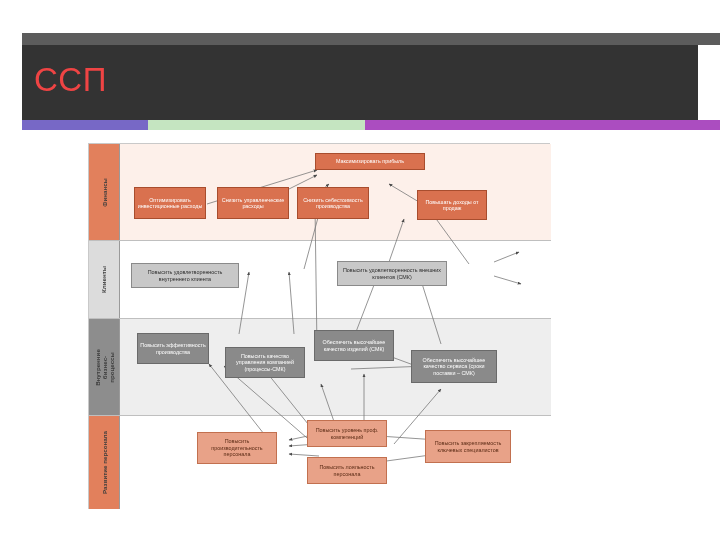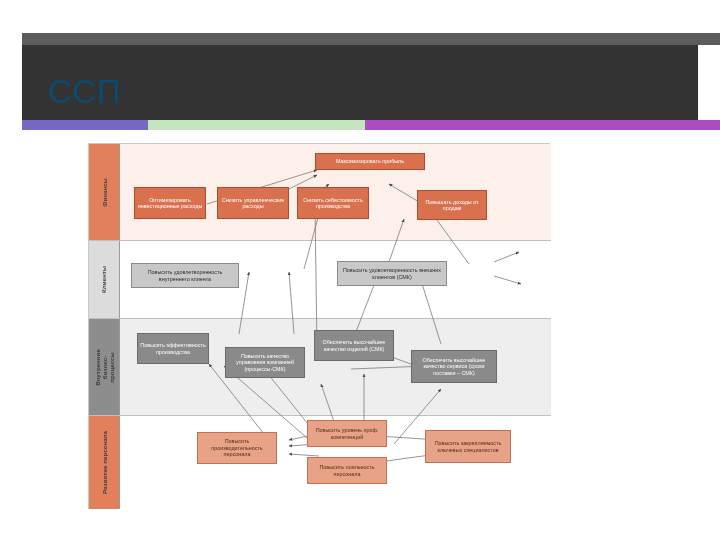--- a/index.html
+++ b/index.html
@@ -13,23 +13,23 @@
   
   #slide-top-strip{
     position:absolute;left:22px;top:33px;width:698px;height:12px;
     background:#5c5c5c;
   }
   #slide-header{
     position:absolute;left:22px;top:45px;width:676px;height:75px;
     background:#333333;
   }
   #slide-title{
-    position:absolute;left:48px;top:58px;
-    font-size:33px;color:#0c4a6e;letter-spacing:.5px;
-    line-height:44px;white-space:nowrap;margin-top:12px;
+    position:absolute;left:34px;top:58px;
+    font-size:33px;color:#ef4444;letter-spacing:.5px;
+    line-height:44px;white-space:nowrap;
   }
   #accent-bar{
     position:absolute;left:22px;top:120px;width:698px;height:10px;
     display:flex;
   }
   #accent-bar .seg-1{width:126px;background:#7768c6;}
   #accent-bar .seg-2{width:217px;background:#c5e5c1;}
   #accent-bar .seg-3{flex:1;background:#ab4dc0;}
 
   

